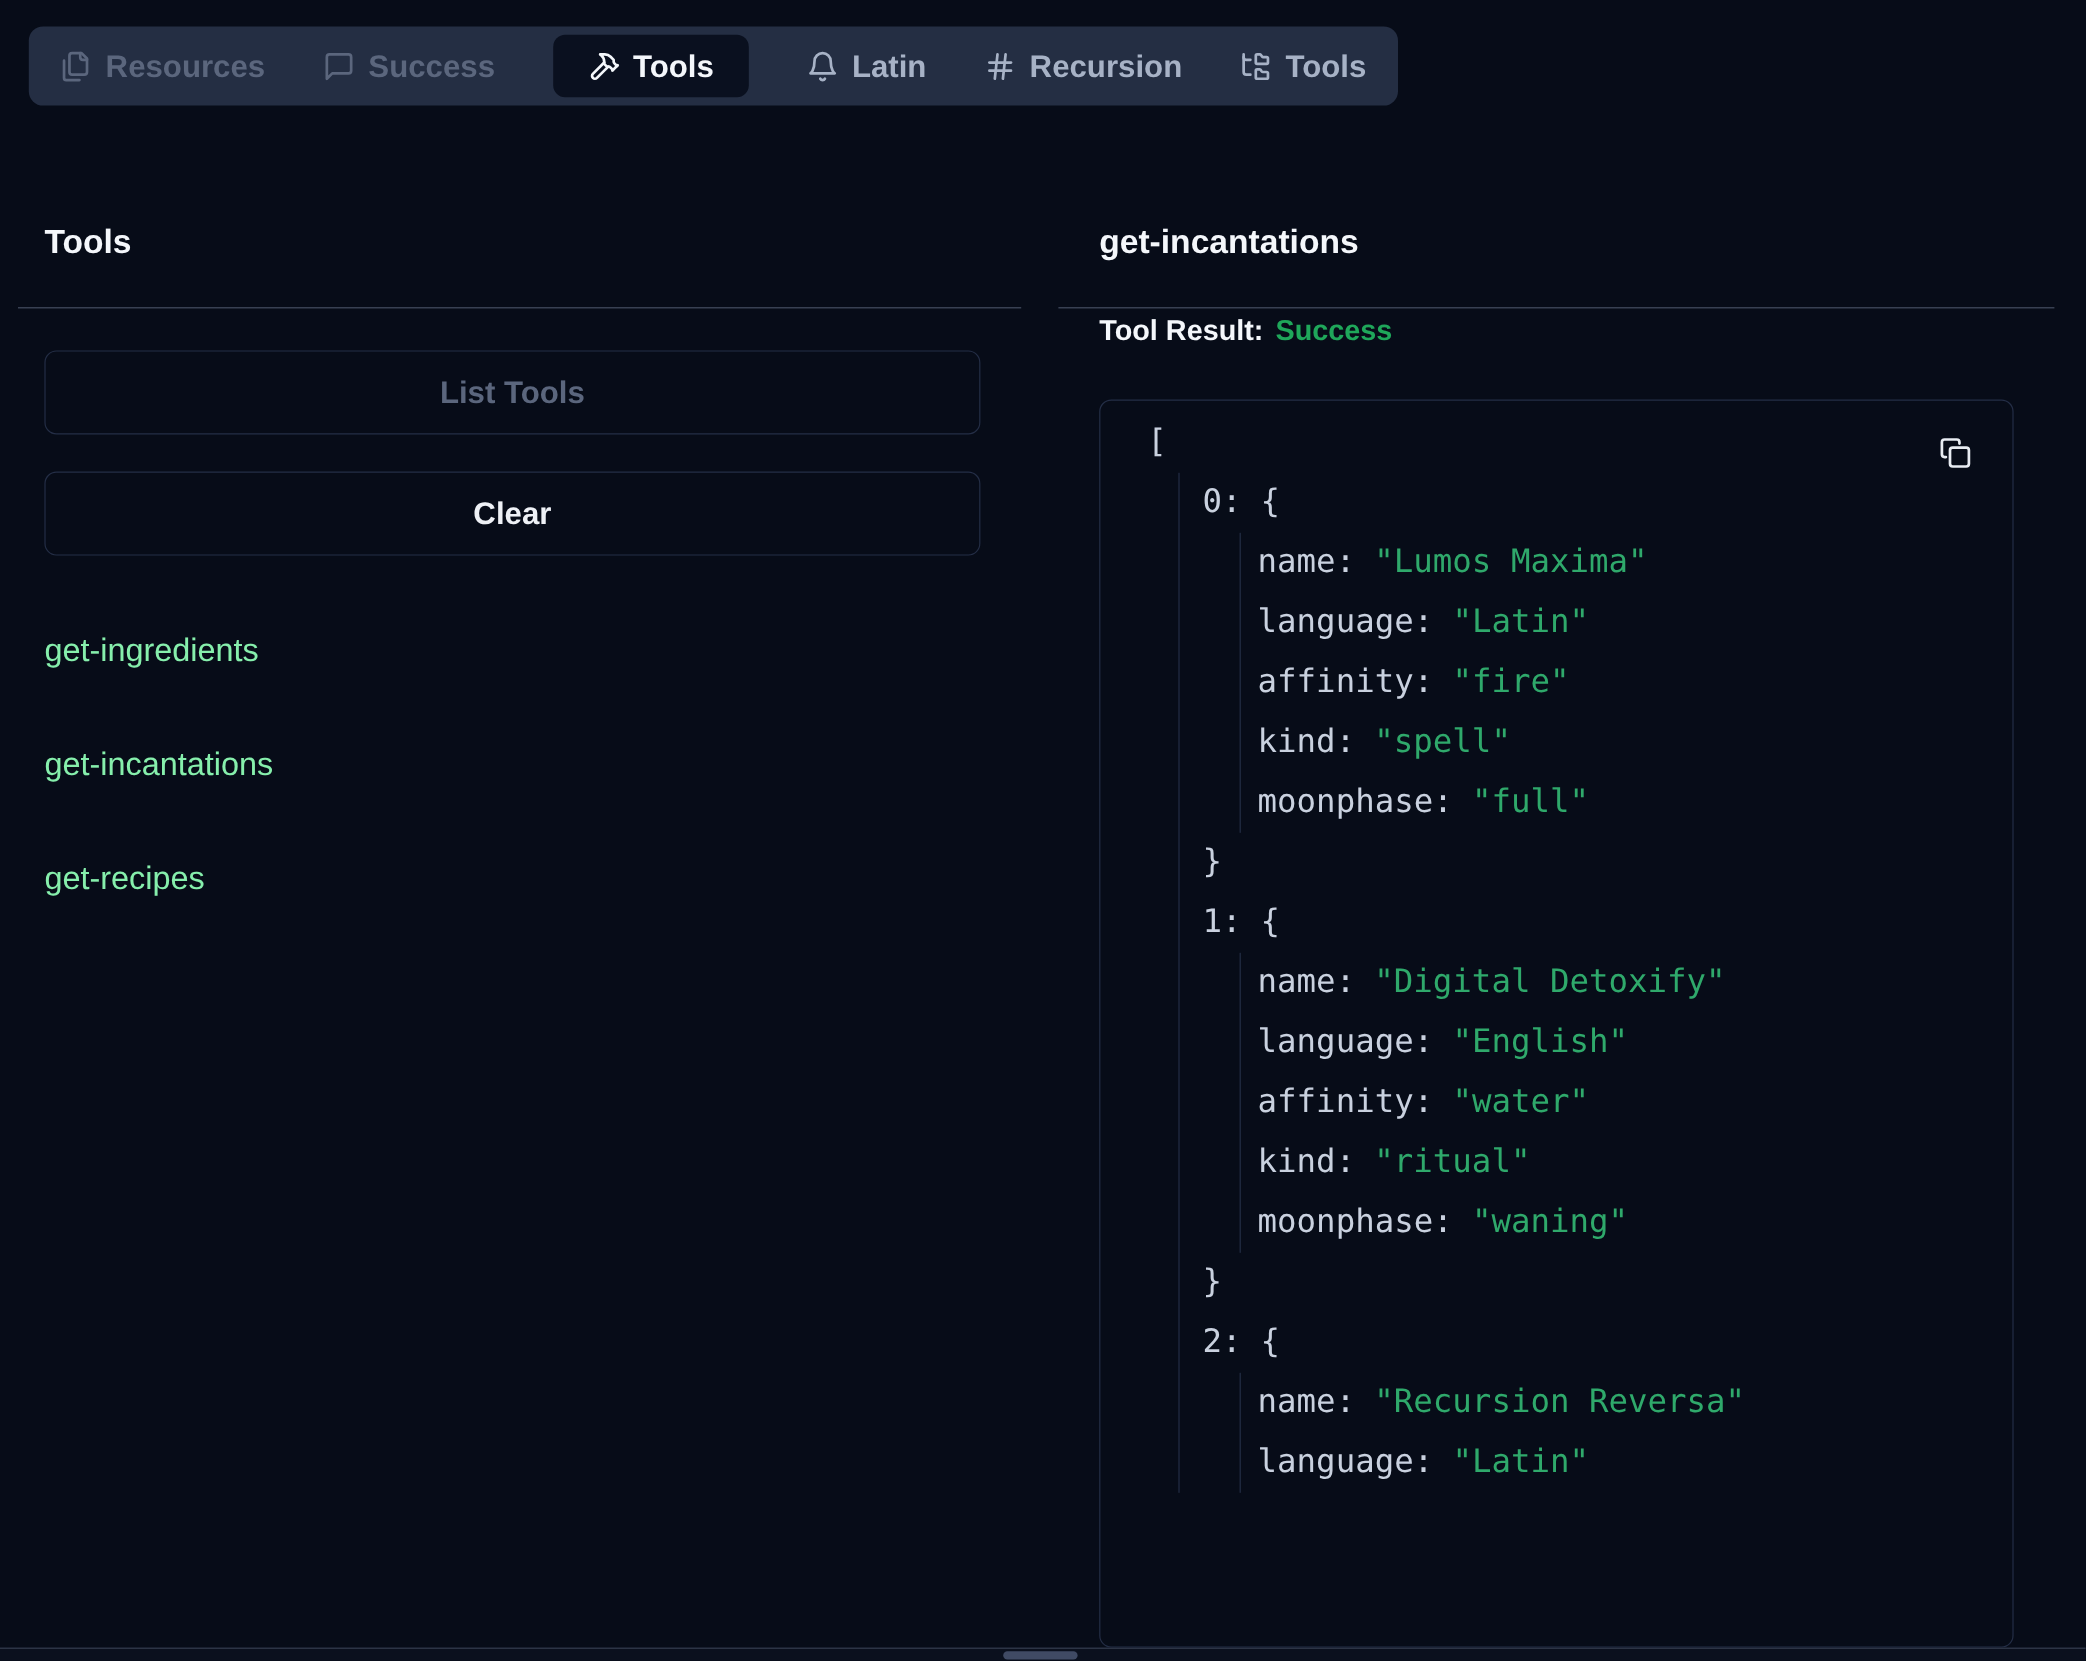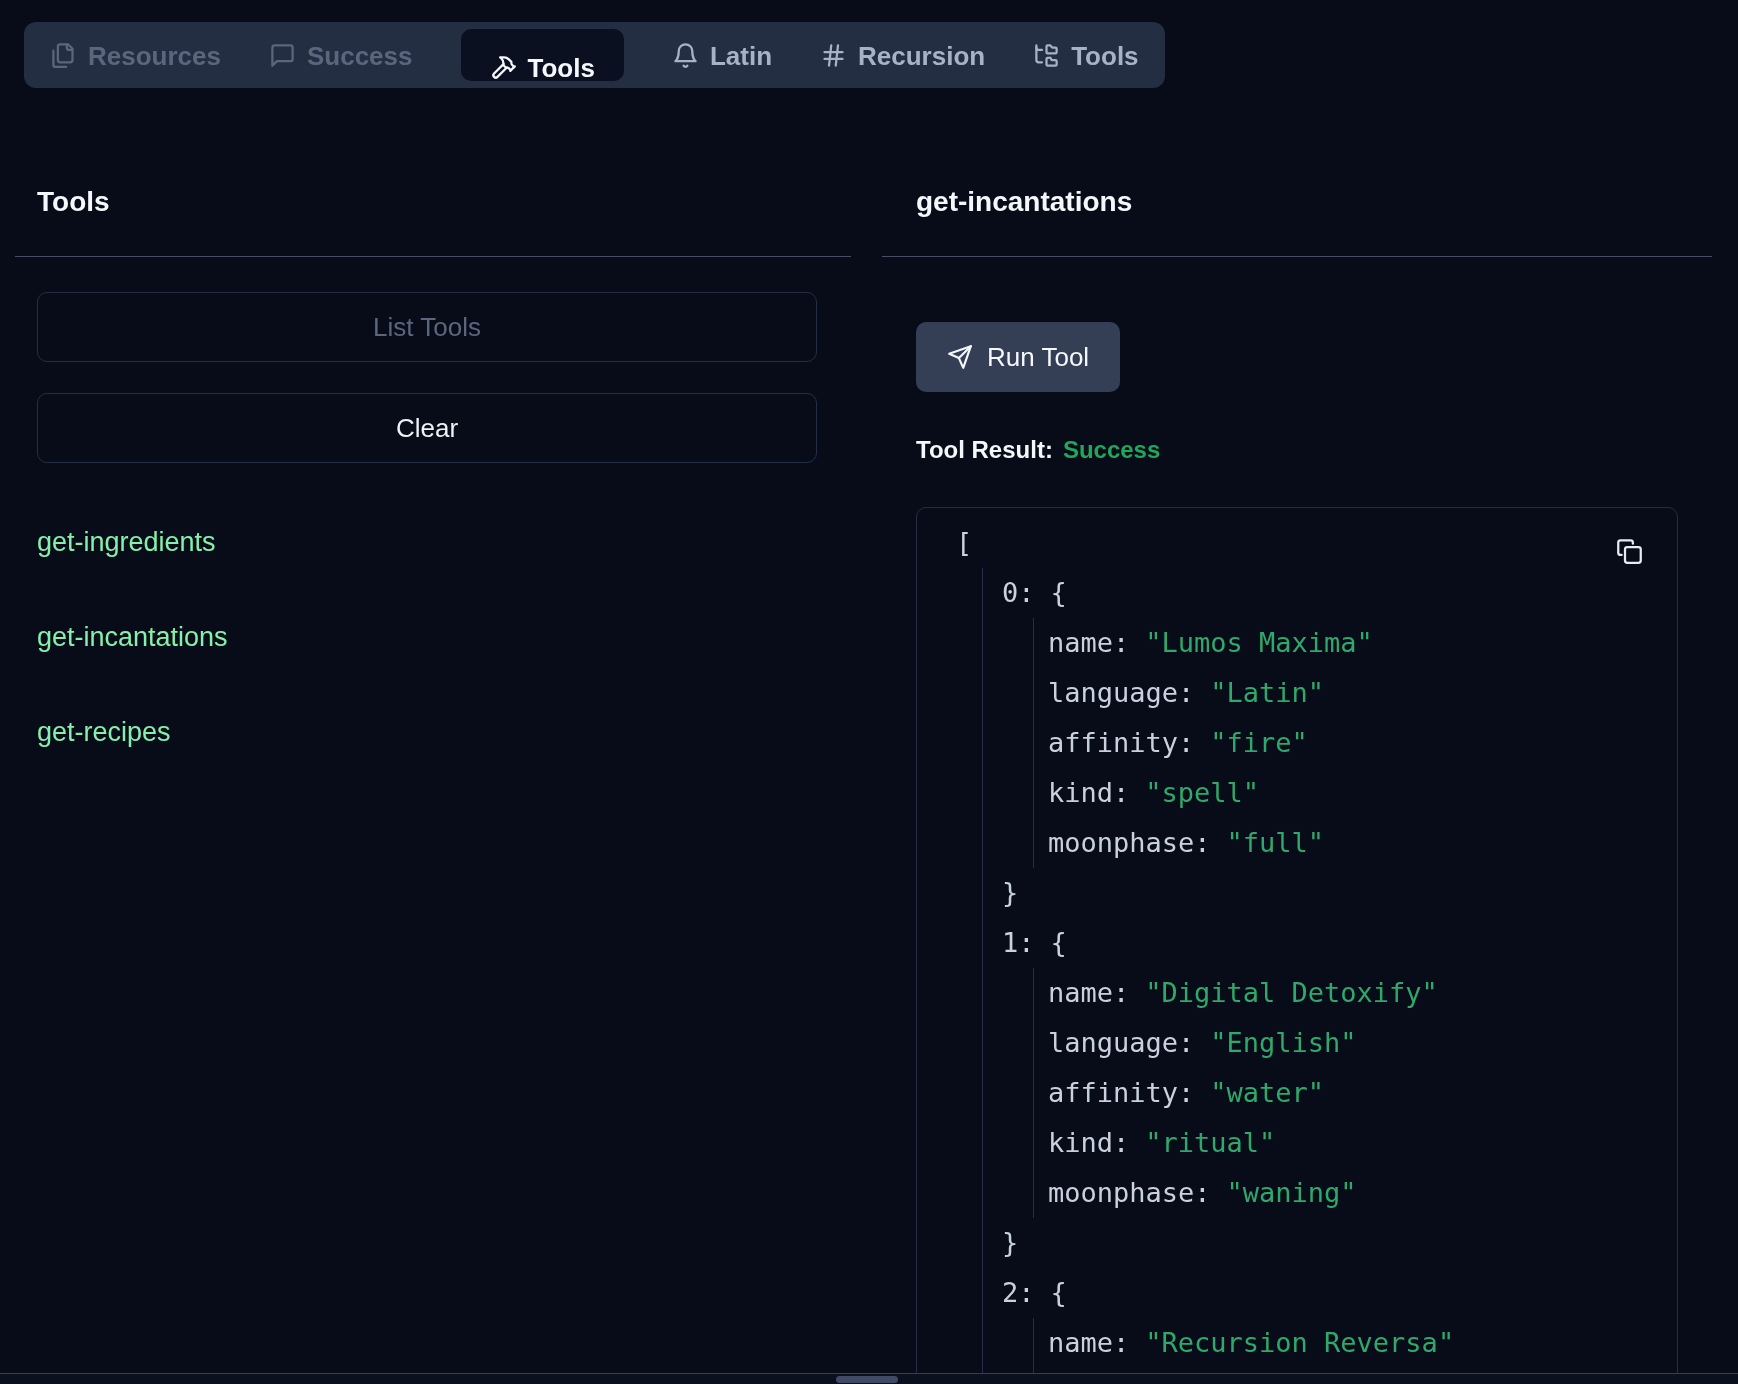--- a/index.html
+++ b/index.html
@@ -18,42 +18,42 @@
   }
   svg.icon{display:block;flex:0 0 auto;}
 
   
   .tab-bar{
     position:absolute;left:24px;top:22px;height:66px;
     display:inline-flex;align-items:center;gap:48px;
     padding:0 26px;background:var(--tab_bar_bg);border-radius:12px;
   }
   .tab{
-    display:flex;align-items:flex-end;gap:11px;
+    display:flex;align-items:center;gap:11px;
     font-size:26px;font-weight:600;line-height:1;cursor:pointer;
     color:var(--secondary_text);white-space:nowrap;
   }
   .tab.disabled{color:var(--muted_text);}
   .tab.active{
     background:var(--active_tab_bg);color:var(--bright_text);
     height:52px;padding:0 29px;border-radius:10px;
   }
 
   
   .divider{position:absolute;top:256px;height:1px;background:var(--divider);}
   .divider.left{left:15px;width:836px;}
   .divider.right{left:882px;width:830px;}
 
   
   .left-col{position:absolute;left:37px;top:186px;width:780px;}
   .panel-title{margin:0;font-size:28px;font-weight:700;line-height:32px;color:var(--bright_text);}
   .big-btn{
     display:flex;align-items:center;justify-content:center;
     width:780px;height:70px;border:1px solid var(--panel_border);border-radius:10px;
-    background:transparent;font-size:26px;font-weight:400;cursor:pointer;
+    background:transparent;font-size:26px;font-weight:700;cursor:pointer;
     font-family:"Liberation Sans", sans-serif;
   }
   .big-btn.list-tools{margin-top:74px;color:var(--muted_text);}
   .big-btn.clear{margin-top:31px;color:#eef1f6;}
   .tool-list{margin-top:64px;}
   .tool-item{
     height:30px;line-height:30px;margin-bottom:65px;
     font-size:27px;color:#86efac;cursor:pointer;width:max-content;
   }
 
@@ -180,29 +180,20 @@
   <div class="tool-list">
     <div class="tool-item">get-ingredients</div>
     <div class="tool-item">get-incantations</div>
     <div class="tool-item">get-recipes</div>
   </div>
 </section>
 
 <section class="right-col">
   <h2 class="panel-title">get-incantations</h2>
 
-  <button class="run-btn">
-    <span>
-      <svg class="icon" width="26" height="26" viewBox="0 0 24 24" fill="none" stroke="currentColor" stroke-width="2" stroke-linecap="round" stroke-linejoin="round">
-        <path d="m22 2-7 20-4-9-9-4Z"></path>
-          <path d="M22 2 11 13"></path>
-      </svg>
-    </span>
-    <span>Run Tool</span>
-  </button>
 
   <div class="result-line">
     <span>Tool Result:</span><span class="result-status">Success</span>
   </div>
 
   <div class="json-panel">
     <button class="copy-btn">
       <span>
         <svg class="icon" width="27" height="27" viewBox="0 0 24 24" fill="none" stroke="currentColor" stroke-width="2" stroke-linecap="round" stroke-linejoin="round">
           <rect width="14" height="14" x="8" y="8" rx="2" ry="2"></rect>

